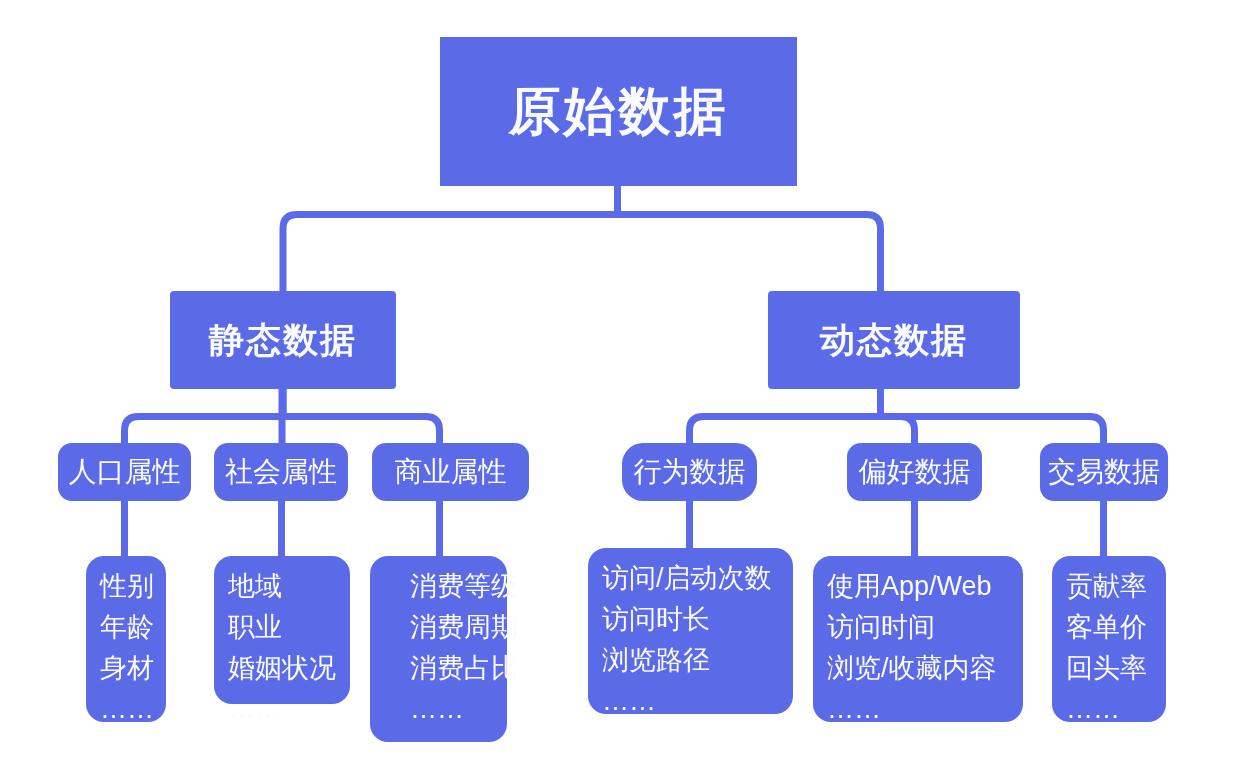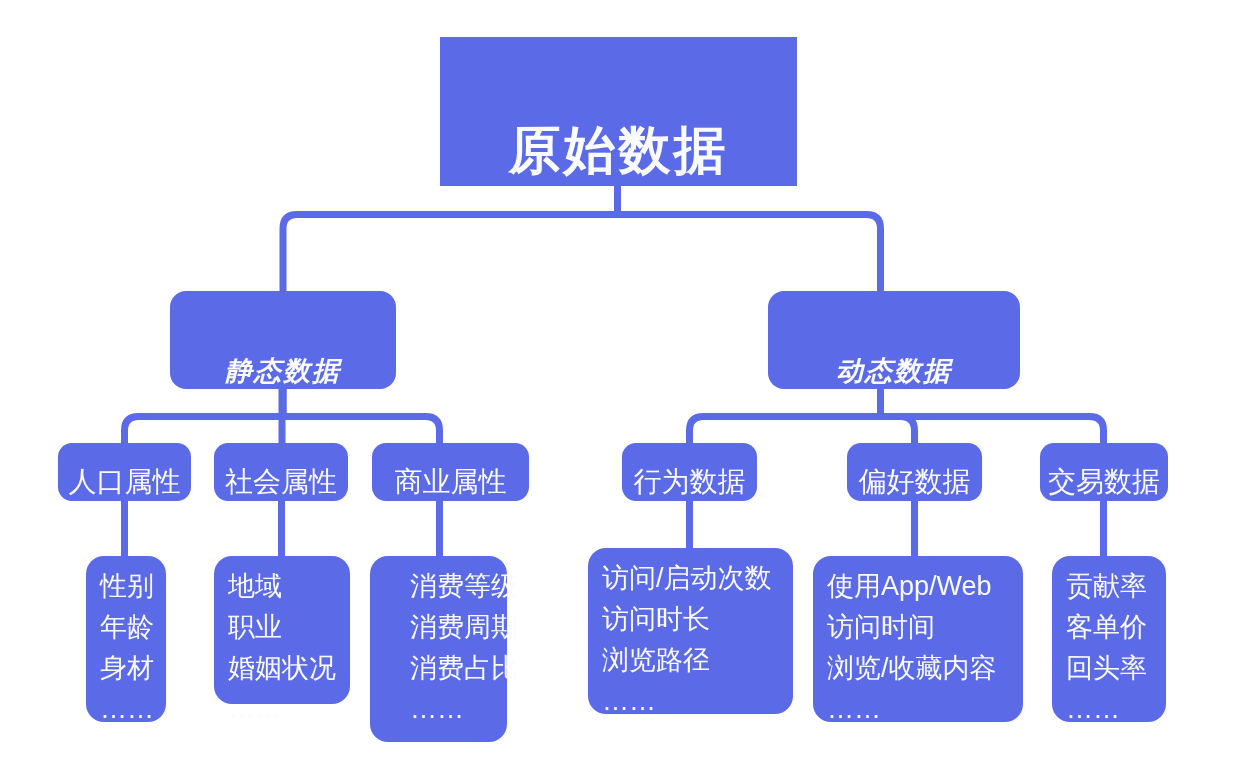--- a/index.html
+++ b/index.html
@@ -25,36 +25,35 @@
   svg.connectors path {
     fill: none;
     stroke: #5b6ae7;
     stroke-width: 7;
   }
   .node {
     position: absolute;
     background: #5b6ae7;
     color: #fafbfd;
     display: flex;
-    align-items: flex-end;
+    align-items: center;
     justify-content: center;
     box-sizing: border-box;
   }
   .lv1 {
     border-radius: 0;
     font-size: 52px;
     font-weight: bold;
     letter-spacing: 3px;
   }
   .lv2 {
-    border-radius: 16px;
-    font-size: 27px;
+    border-radius: 4px;
+    font-size: 35px;
     font-weight: bold;
     letter-spacing: 2px;
-    font-style: italic;
   }
   .lv3 {
     border-radius: 14px;
     font-size: 28px;
     font-weight: 400;
   }
   .leaf {
     border-radius: 18px;
     font-size: 27px;
     font-weight: 400;
@@ -65,21 +64,21 @@
     line-height: 41px;
     white-space: nowrap;
   }
   
   #n-root        { left: 440px;  top: 37px;  width: 357px; height: 149px; }
   #n-static      { left: 170px;  top: 291px; width: 226px; height: 98px; }
   #n-dynamic     { left: 768px;  top: 291px; width: 252px; height: 98px; }
   #n-demographic { left: 58px;   top: 443px; width: 133px; height: 58px; }
   #n-social      { left: 214px;  top: 443px; width: 134px; height: 58px; }
   #n-business    { left: 372px;  top: 443px; width: 157px; height: 58px; }
-  #n-behavior    { left: 622px;  top: 443px; width: 135px; height: 58px; }
+  #n-behavior    { left: 622px;  top: 443px; width: 135px; height: 58px; border-radius: 21px; }
   #n-preference  { left: 847px;  top: 443px; width: 135px; height: 58px; }
   #n-transaction { left: 1040px; top: 443px; width: 128px; height: 58px; }
   #n-leaf1 { left: 86px;   top: 556px; width: 80px;  height: 166px; }
   #n-leaf2 { left: 214px;  top: 556px; width: 136px; height: 148px; }
   #n-leaf3 { left: 370px;  top: 556px; width: 137px; height: 186px; padding-left: 40px; }
   #n-leaf4 { left: 588px;  top: 548px; width: 205px; height: 166px; }
   #n-leaf5 { left: 813px;  top: 556px; width: 210px; height: 166px; }
   #n-leaf6 { left: 1052px; top: 556px; width: 114px; height: 166px; }
 </style>
 </head>

